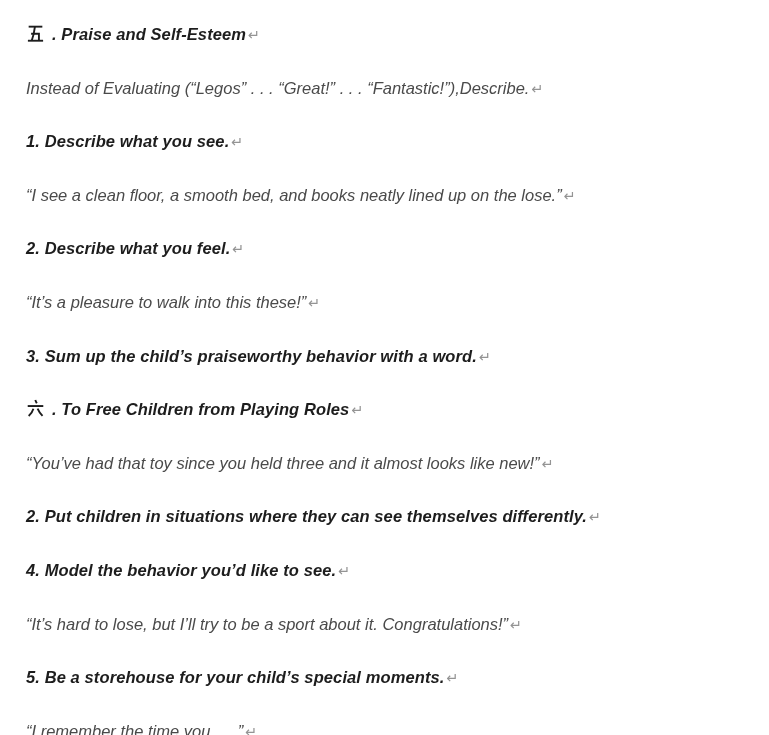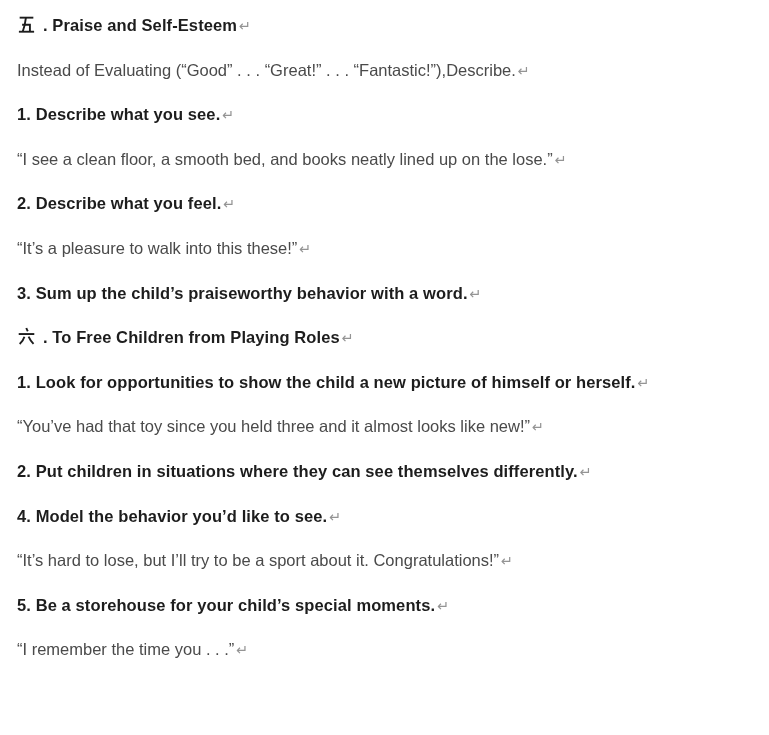--- a/index.html
+++ b/index.html
@@ -11,25 +11,26 @@
     width: 769px;
     height: 735px;
     overflow: hidden;
     font-family: "Liberation Sans", "DejaVu Sans", sans-serif;
   }
   .doc {
     width: 745px;
     padding: 0 10px 0 10px;
   }
   .doc p {
-    margin: 7px;
+    margin: 16px;
     padding: 0;
     font-size: 16.5px;
     line-height: 36.6px;
     white-space: normal;
+    font-style: italic;
   }
   .h, .sh {
     font-weight: 700;
     color: #1d1d1d;
     letter-spacing: 0.1px;
   }
   .b, .q {
     font-weight: 400;
     color: #4a4a4a;
   }
@@ -67,21 +68,21 @@
   <p class="h">
     <span class="cjk"><svg viewBox="0 0 100 100" aria-hidden="true">
           <path d="M14 14 H86"></path>
           <path d="M47 14 C44 40 39 64 30 88"></path>
           <path d="M27 51 H68 V88"></path>
           <path d="M10 88 H90"></path>
         </svg></span><span>. Praise and Self-Esteem</span><span class="pm">↵</span>
   </p>
 
   <p class="b">
-    <span>Instead of Evaluating (“Good” . . . “Great!” . . . “Fantastic!”),Describe.</span><span class="pm">↵</span>
+    <span>Instead of Evaluating (“Legos” . . . “Great!” . . . “Fantastic!”),Describe.</span><span class="pm">↵</span>
   </p>
 
   <p class="sh">
     <span>1. Describe what you see.</span><span class="pm">↵</span>
   </p>
   <p class="q">
     <span>“I see a clean floor, a smooth bed, and books neatly lined up on the lose.”</span><span class="pm">↵</span>
   </p>
 
   <p class="sh">
@@ -97,23 +98,20 @@
 
   <p class="h">
     <span class="cjk"><svg viewBox="0 0 100 100" aria-hidden="true">
           <path d="M49 5 C51 11 54 17 57 22"></path>
           <path d="M9 37 H91"></path>
           <path d="M39 51 C35 65 27 78 14 89"></path>
           <path d="M61 51 C67 65 76 78 87 89"></path>
         </svg></span><span>. To Free Children from Playing Roles</span><span class="pm">↵</span>
   </p>
 
-  <p class="sh">
-    <span>1. Look for opportunities to show the child a new picture of himself or herself.</span><span class="pm">↵</span>
-  </p>
   <p class="q">
     <span>“You’ve had that toy since you held three and it almost looks like new!”</span><span class="pm">↵</span>
   </p>
 
   <p class="sh">
     <span>2. Put children in situations where they can see themselves differently.</span><span class="pm">↵</span>
   </p>
 
 
   <p class="sh">

